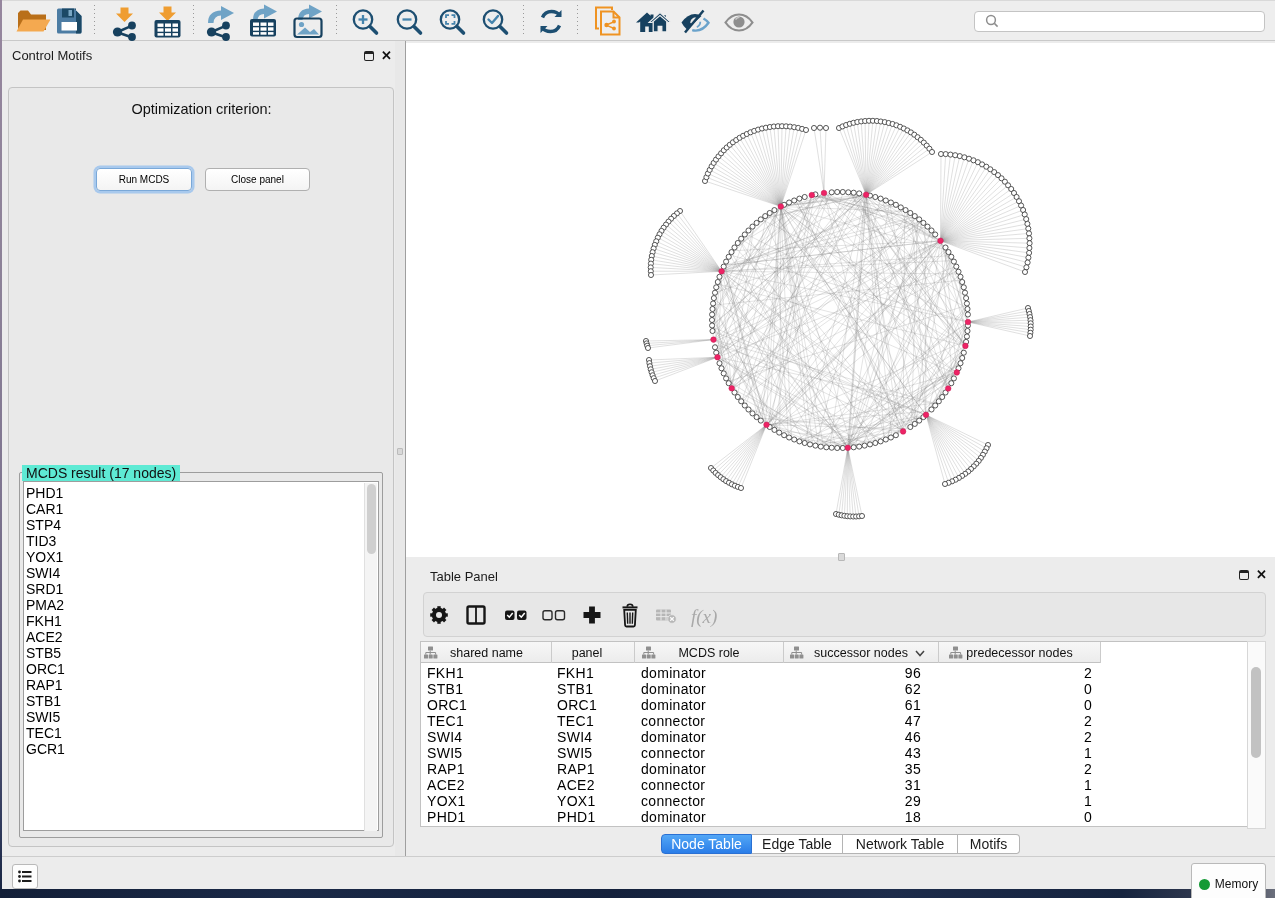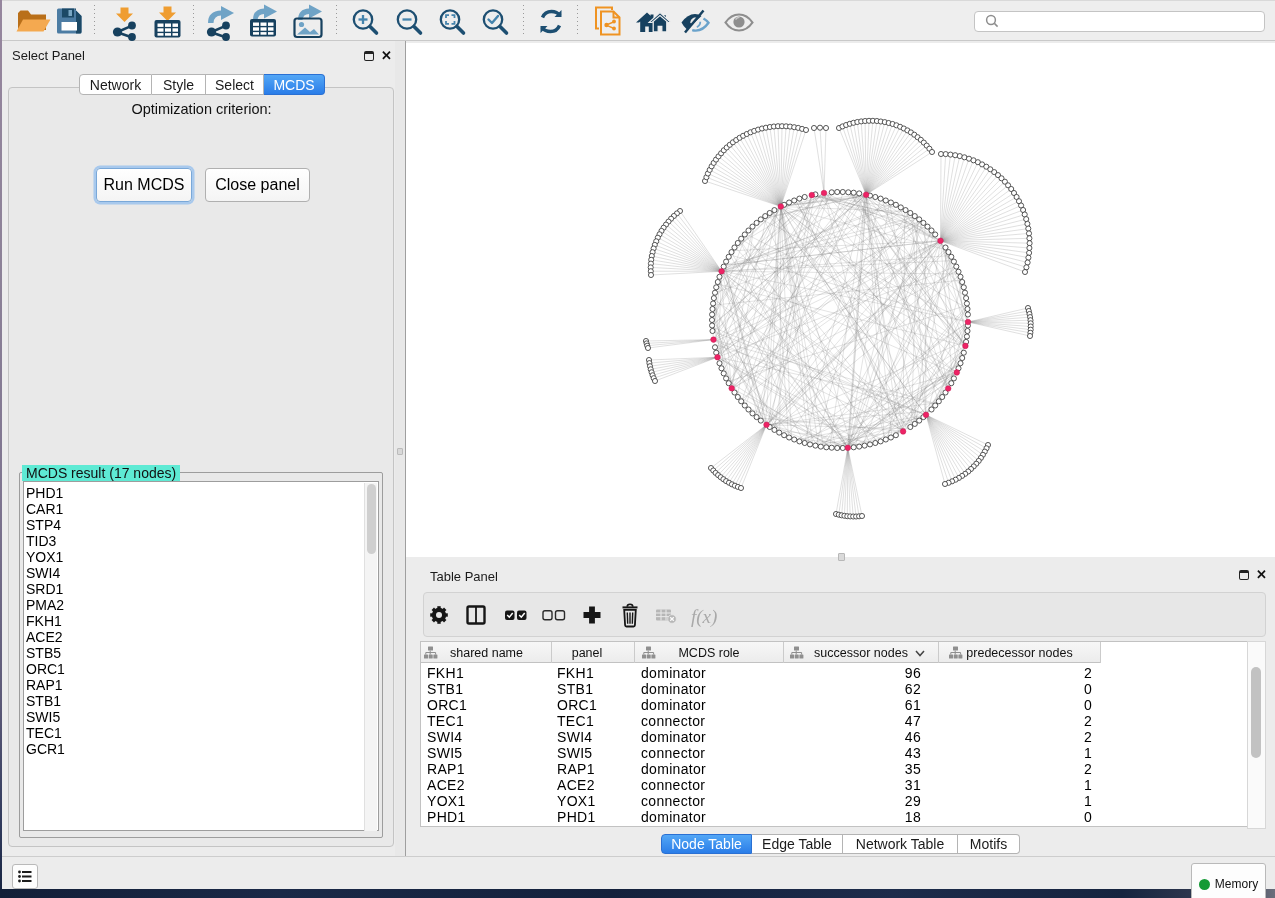--- a/index.html
+++ b/index.html
@@ -31,22 +31,22 @@
   .tab.first { border-left:1px solid #b4b4b4; border-radius:4px 0 0 4px; }
   .tab.last  { border-radius:0 4px 4px 0; }
   .tab.active { background:linear-gradient(180deg,#53a7f6 0%,#2a7de8 100%); border-color:#2a70d3; color:#fff; }
   #cp-tabs { left:77px; top:74px; }
   
   #opt-label { left:0; top:101px; width:399px; text-align:center; font-size:14.5px; color:#111; }
   #combo { left:44px; top:136px; width:315px; height:22px; background:#fff; border:1px solid #b3b3b3; border-radius:4px;
            font-size:14px; color:#000; line-height:21px; padding-left:10px; }
   #combo-btn { position:absolute; right:-1px; top:-1px; width:22px; height:22px; border-radius:0 4px 4px 0;
            background:linear-gradient(180deg,#57aaf7 0%,#2276ec 100%); border:1px solid #2a70d3; }
-  .btn { position:absolute; height:34px; background:linear-gradient(180deg,#ffffff 0%,#f4f4f4 100%); border:1px solid #b0b0b0; border-radius:4px;
-         font-size:16px; color:#000; display:flex; align-items:center; justify-content:center; }
+  .btn { position:absolute; height:23px; background:linear-gradient(180deg,#ffffff 0%,#f4f4f4 100%); border:1px solid #b0b0b0; border-radius:4px;
+         font-size:10px; color:#000; display:flex; align-items:center; justify-content:center; }
   #btn-run { left:94px; top:168px; width:96px; box-shadow:0 0 0 2.5px rgba(125,180,240,.6); border-color:#7aa8d8; }
   #btn-close { left:203px; top:168px; width:105px; }
   #groupbox { left:17px; top:472px; width:364px; height:366px; border:1px solid #9d9d9d; border-radius:2px; }
   #groupbox-label { left:20px; top:465px; background:#5eead4; padding:0 4px; font-size:14px; color:#111; }
   #mcds-list { left:21px; top:481px; width:356px; height:350px; background:#fff; border:1px solid #9d9d9d; font-size:14px; color:#000;
                padding:3px 0 0 2px; line-height:16px; }
   #mcds-scroll { position:absolute; right:1px; top:1px; width:13px; height:348px; background:#f4f4f4; border-left:1px solid #e0e0e0; }
   #mcds-thumb { position:absolute; left:1.5px; top:1px; width:9px; height:70px; background:#cfcfcf; border-radius:5px; }
 
   
@@ -244,31 +244,25 @@
     <div class="tsep" style="left:521px"></div>
     <div class="tsep" style="left:575px"></div>
     <div id="searchbox">
       <svg width="16" height="16" viewBox="0 0 16 16" style="position:absolute;left:10px;top:2px">
         <circle cx="6" cy="6" r="4.4" fill="none" stroke="#8e8e8e" stroke-width="1.5"></circle>
         <line x1="9.4" y1="9.4" x2="12.6" y2="12.6" stroke="#8e8e8e" stroke-width="1.5"></line>
       </svg>
     </div>
   </div>
 
-  <div id="cp-title" class="abs">Select Panel</div>
+  <div id="cp-title" class="abs">Control Motifs</div>
   <div class="winbtn-sq" style="left:362px; top:51px;"></div>
   <div class="winbtn-x" style="left:379px; top:51px;">✕</div>
 
   <div id="cp-body" class="abs"></div>
-  <div id="cp-tabs" class="tabrow abs">
-    <div class="tab first" style="width:73px">Network</div>
-    <div class="tab" style="width:54px">Style</div>
-    <div class="tab" style="width:58px">Select</div>
-    <div class="tab last active" style="width:61px">MCDS</div>
-  </div>
   <div id="opt-label" class="abs">Optimization criterion:</div>
   <div id="btn-run" class="btn">Run MCDS</div>
   <div id="btn-close" class="btn">Close panel</div>
 
   <div id="groupbox" class="abs"></div>
   <div id="groupbox-label" class="abs">MCDS result (17 nodes)</div>
   <div id="mcds-list" class="abs">PHD1<br>CAR1<br>STP4<br>TID3<br>YOX1<br>SWI4<br>SRD1<br>PMA2<br>FKH1<br>ACE2<br>STB5<br>ORC1<br>RAP1<br>STB1<br>SWI5<br>TEC1<br>GCR1
     <div id="mcds-scroll">
         <div id="mcds-thumb"></div>
       </div>

